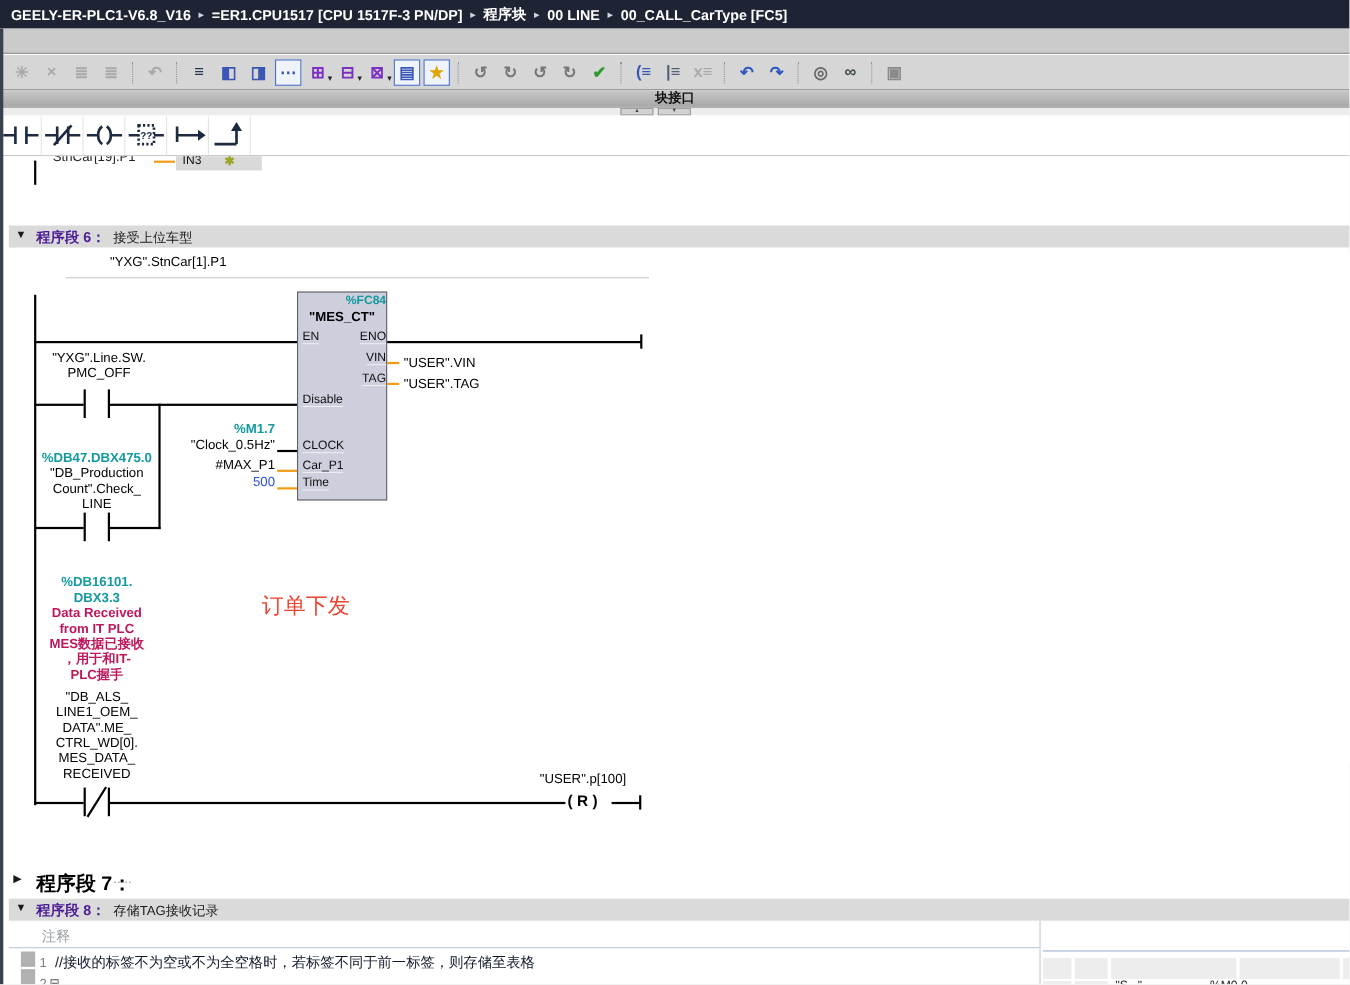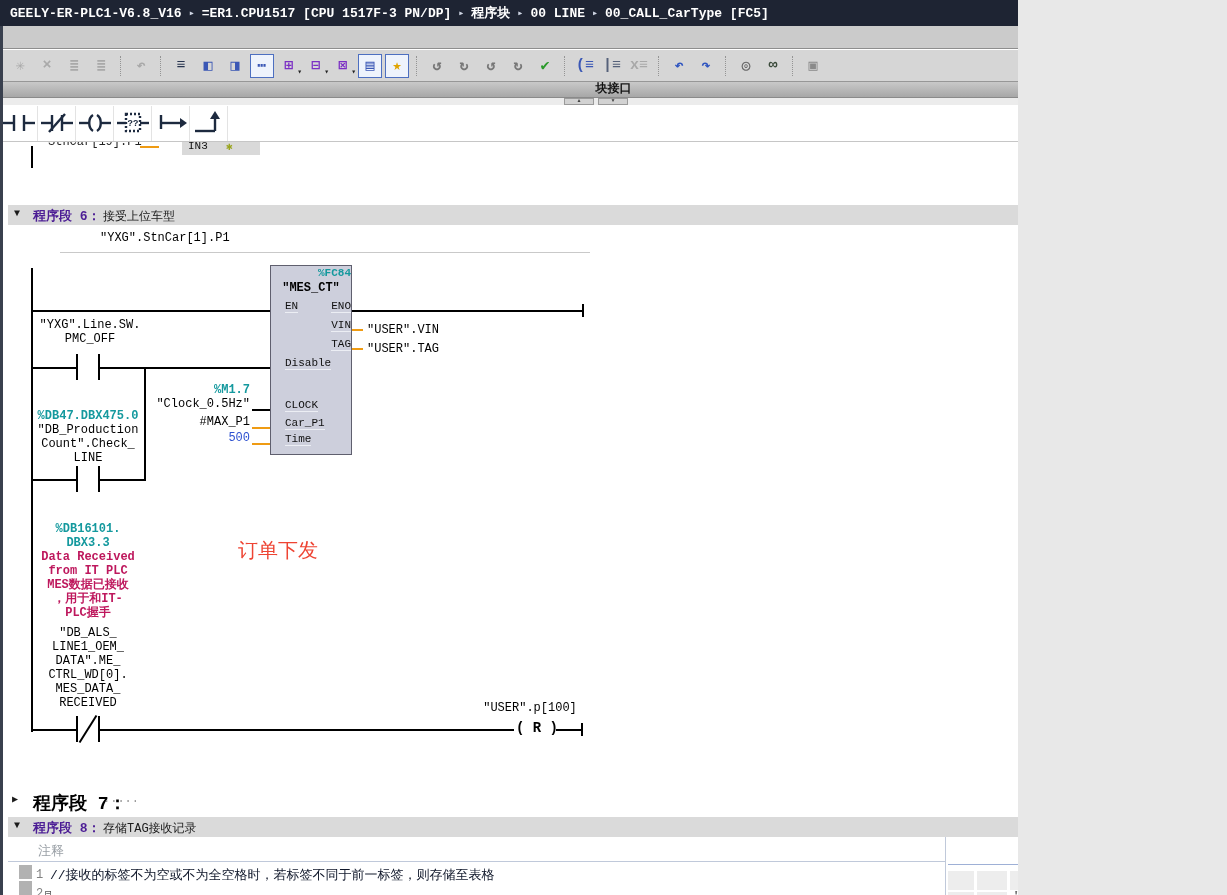--- a/index.html
+++ b/index.html
@@ -1,17 +1,17 @@
 <!DOCTYPE html>
 <html><head>
 <meta charset="utf-8">
 <style>
   html,body{margin:0;padding:0;background:#e8e8e8;}
-  #screen{position:relative;width:1018px;height:895px;background:#fff;overflow:hidden;
-          font-family:Liberation Mono, monospace;-webkit-font-smoothing:antialiased;}
+  #screen{position:relative;width:1227px;height:895px;background:#fff;overflow:hidden;
+          font-family:Liberation Sans, sans-serif;-webkit-font-smoothing:antialiased;}
   .abs{position:absolute;}
   
   .titlebar{position:absolute;left:0;top:0;width:1227px;height:26px;background:#1e2433;
             display:flex;align-items:center;padding-left:10px;box-sizing:border-box;gap:7px;}
   .crumb{color:#fff;font-size:13px;font-weight:bold;white-space:nowrap;cursor:default;}
   .crumb-sep{color:#cfd6e4;font-size:10px;}
   
   .menustrip{position:absolute;left:0;top:26px;width:1227px;height:23px;background:#cbcbcb;
              border-bottom:1px solid #8e8e8e;box-sizing:border-box;}
   
@@ -54,21 +54,21 @@
   .stack{position:absolute;text-align:center;font-size:12px;line-height:14px;}
   .stack div{height:14px;white-space:nowrap;}
   .net-header{position:absolute;left:8px;right:0;height:20px;background:#dadada;}
   .net-header .tri{position:absolute;left:6px;top:3px;font-size:10px;color:#1a1a1a;cursor:pointer;}
   .net-header .num{position:absolute;left:25px;top:2px;font-size:13px;font-weight:bold;color:#4c1d95;}
   .net-header .ttl{position:absolute;left:95px;top:3px;font-size:12px;color:#1a1a1a;}
   .fblock{position:absolute;left:270px;top:123px;width:82px;height:190px;background:#cdcfdc;
           border:1px solid #5f5f6e;box-sizing:border-box;}
   .fblock .baddr{position:absolute;left:0;right:0;top:1px;text-align:right;font-size:11px;}
   .fblock .bname{position:absolute;left:0;right:0;top:15px;text-align:center;font-size:12px;font-weight:bold;color:#000;}
-  .pin{position:absolute;font-size:11px;color:#101010;border-bottom:1px solid #eceef4;line-height:12px;margin-left:10px;}
+  .pin{position:absolute;font-size:11px;color:#101010;border-bottom:1px solid #eceef4;line-height:12px;}
   .pin.l{left:4px;} .pin.r{right:0;text-align:right;}
   .cbar{position:absolute;width:2px;height:26px;background:#000;}
   .coiltxt{position:absolute;font-size:14px;font-weight:bold;color:#000;letter-spacing:0px;}
   .grycell{position:absolute;background:#ededed;}
   .codegreen{color:#0f172a;}
 </style>
 </head>
 <body>
 
 <div id="screen">
@@ -178,21 +178,21 @@
         <polygon points="19,11 24,3 29,11" fill="#1d2a3f" stroke="none"></polygon>
       </svg>
     </span>
   </div>
 
   <div class="canvas">
 
     <div class="vline" style="left:31px;top:4px;height:22px;"></div>
     <div class="lbl" style="left:48px;top:-7px;color:#222;">StnCar[19].P1</div>
     <div class="hline wire-o" style="left:140px;top:4px;width:19px;"></div>
-    <div class="abs" style="left:160px;top:-4px;width:78px;height:17px;background:#d9d9d9;margin-left:22px;">
+    <div class="abs" style="left:160px;top:-4px;width:78px;height:17px;background:#d9d9d9;">
       <span class="abs" style="left:6px;top:2px;font-size:11px;color:#111;">IN3</span>
       <span class="abs" style="left:44px;top:2px;font-size:11px;color:#9aa520;font-weight:bold;">✱</span>
     </div>
 
     <div class="net-header" style="top:63px;">
       <span class="tri">▼</span>
       <span class="num">程序段 6：</span>
       <span class="ttl">接受上位车型</span>
     </div>
     <div class="lbl" style="left:100px;top:89px;">"YXG".StnCar[1].P1</div>

